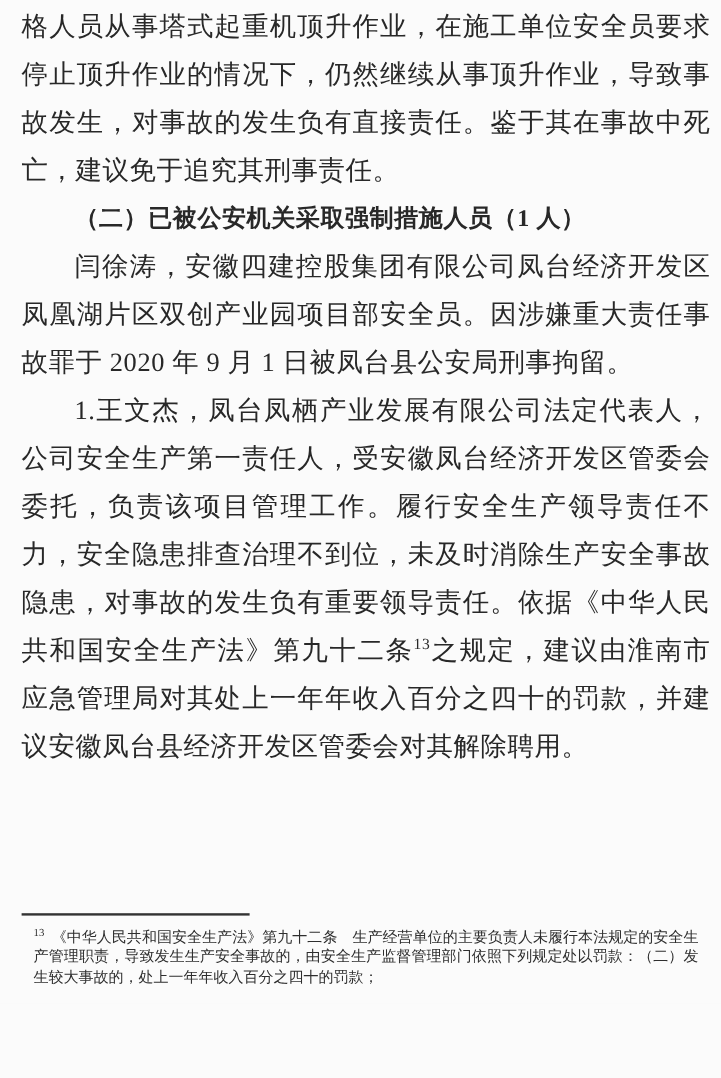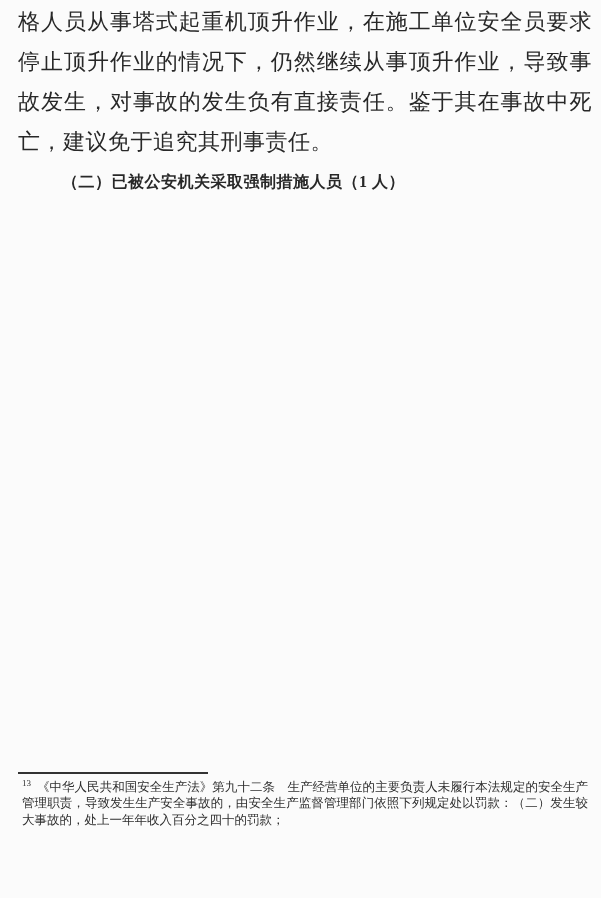--- a/index.html
+++ b/index.html
@@ -24,21 +24,21 @@
     line-height: 40px;
     text-align: justify;
     text-justify: inter-ideograph;
     letter-spacing: 0.5px;
   }
   .indent-2 {
     text-indent: 44px;
   }
   .section-heading {
     margin: 0;
-    font-size: 16px;
+    font-size: 20px;
     line-height: 40px;
     font-weight: 600;
     text-indent: 44px;
     letter-spacing: 0.5px;
   }
   sup.fn-ref {
     font-size: 13px;
     line-height: 0;
     vertical-align: super;
   }
@@ -48,21 +48,21 @@
     right: 9px;
     bottom: 4px;
   }
   .footnote-rule {
     width: 190px;
     height: 0;
     border-top: 2px solid #333333;
     margin: 0 0 5px 0;
   }
   .footnote {
-    margin: 4px;
+    margin: 10px;
     font-size: 12.5px;
     line-height: 16.5px;
     text-align: justify;
     text-justify: inter-ideograph;
     color: #2e2e2e;
   }
   .footnote sup.fn-ref {
     font-size: 9px;
   }
   .footnote .fn-text {
@@ -71,22 +71,24 @@
 </style>
 </head>
 <body>
 
 <div class="page">
 
   <p class="body-para">格人员从事塔式起重机顶升作业，在施工单位安全员要求停止顶升作业的情况下，仍然继续从事顶升作业，导致事故发生，对事故的发生负有直接责任。鉴于其在事故中死亡，建议免于追究其刑事责任。</p>
 
   <p class="section-heading">（二）已被公安机关采取强制措施人员（1 人）</p>
 
+  <p class="body-para indent-2">闫徐涛，安徽四建控股集团有限公司凤台经济开发区凤凰湖片区双创产业园项目部安全员。因涉嫌重大责任事故罪于 2020 年 9 月 1 日被凤台县公安局刑事拘留。</p>
 
 
+  <p class="body-para indent-2"><span>1.王文杰，凤台凤栖产业发展有限公司法定代表人，公司安全生产第一责任人，受安徽凤台经济开发区管委会委托，负责该项目管理工作。履行安全生产领导责任不力，安全隐患排查治理不到位，未及时消除生产安全事故隐患，对事故的发生负有重要领导责任。依据《中华人民共和国安全生产法》第九十二条</span><sup class="fn-ref">13</sup><span>之规定，建议由淮南市应急管理局对其处上一年年收入百分之四十的罚款，并建议安徽凤台县经济开发区管委会对其解除聘用。</span></p>
 
 
   <div class="footnote-block">
     <div class="footnote-rule"></div>
     <p class="footnote"><sup class="fn-ref">13</sup><span class="fn-text">《中华人民共和国安全生产法》第九十二条　生产经营单位的主要负责人未履行本法规定的安全生产管理职责，导致发生生产安全事故的，由安全生产监督管理部门依照下列规定处以罚款：（二）发生较大事故的，处上一年年收入百分之四十的罚款；</span></p>
   </div>
 
 </div>
 
 </body></html>

